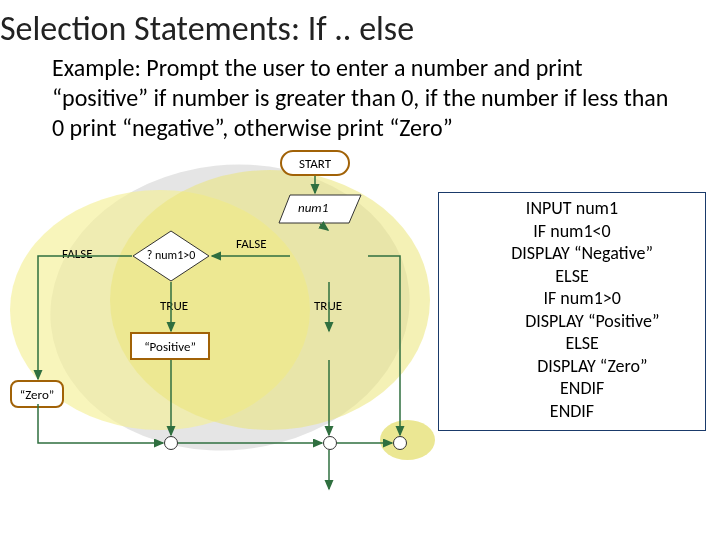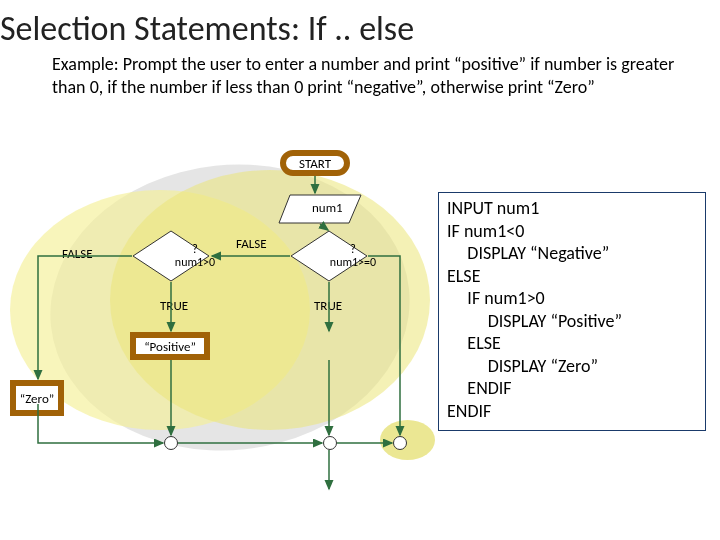--- a/index.html
+++ b/index.html
@@ -12,21 +12,21 @@
     overflow: hidden;
   }
   .title {
     font-size: 34px;
     text-align: left;
     margin-top: 8px;
     color: #222;
     font-weight: 400;
   }
   .example {
-    font-size: 18px;
+    font-size: 24px;
     margin: 4px 40px 9px 52px;
     line-height: 1.25;
     color: #000;
   }
   .flowchart {
     position: absolute;
     left: 0;
     top: 150px;
     width: 440px;
     height: 380px;
@@ -36,37 +36,37 @@
     border-radius: 50%;
   }
   .ell1 { left: 10px;  top: 190px; width: 300px; height: 240px; background: rgba(245,240,150,0.65); }
   .ell2 { left: 110px; top: 170px; width: 320px; height: 260px; background: rgba(235,230,120,0.55); }
   .ell3 { left: 50px;  top: 165px; width: 360px; height: 285px; background: rgba(180,180,180,0.35); transform: rotate(-6deg); }
   .small-ell { left: 380px; top: 420px; width: 55px; height: 40px; background: rgba(230,225,120,0.8); }
 
   .node {
     position: absolute;
     background: #fff;
-    border: 6px solid #a16207;
+    border: 2px solid #a16207;
     font-size: 13px;
     display: flex;
     align-items: center;
     justify-content: center;
     text-align: center;
   }
   .term { border-radius: 14px; height: 26px; }
   .proc { }
   .diamond {
     position: absolute;
     width: 78px; height: 52px;
     display: flex; align-items: center; justify-content: center;
     font-size: 12px;
   }
   .diamond svg { position: absolute; inset: 0; width: 100%; height: 100%; }
-  .diamond span { position: relative; z-index: 1; text-align: center; line-height: 1.1; margin-left: 48px; }
+  .diamond span { position: relative; z-index: 1; text-align: center; line-height: 1.1; }
   .junc {
     position: absolute;
     width: 14px; height: 14px;
     border: 1px solid #333;
     border-radius: 50%;
     background: #fff;
   }
   .label {
     position: absolute;
     font-size: 13px;
@@ -84,66 +84,60 @@
     left: 438px;
     top: 192px;
     width: 268px;
     border: 1.5px solid #1a3a6a;
     padding: 4px 8px 8px 8px;
     font-size: 18px;
     line-height: 1.25;
     font-family: "Segoe UI", Calibri, Arial, sans-serif;
     background: #fff;
     white-space: pre;
+    text-align: center;
   }
 </style>
 </head>
 <body>
 
 <h1 class="title">Selection Statements: If .. else</h1>
 <p class="example">Example: Prompt the user to enter a number and print “positive” if number is greater than 0, if the number if less than 0 print “negative”, otherwise print “Zero”</p>
 
 <div class="ellipse-bg ell3"></div>
 <div class="ellipse-bg ell1"></div>
 <div class="ellipse-bg ell2"></div>
 <div class="ellipse-bg small-ell"></div>
 
 <div class="flowchart">
 
   <div class="node term" style="left:280px; top:0px; width:70px;">START</div>
 
   <svg style="position:absolute; left:278px; top:44px; width:84px; height:30px;">
     <polygon points="12,1 83,1 71,29 1,29" fill="#fff" stroke="#333"></polygon>
   </svg>
-  <div class="label" style="left:312px; top:50px;">num1</div>
+  <div class="label" style="left:298px; top:50px;font-style:italic;">num1</div>
 
   <div class="diamond" style="left:132px; top:80px;">
     <svg viewBox="0 0 78 52">
         <polygon points="39,1 77,26 39,51 1,26" fill="#fff" stroke="#333"></polygon>
       </svg>
     <span>? num1&gt;0</span>
   </div>
 
-  <div class="diamond" style="left:290px; top:80px;">
-    <svg viewBox="0 0 78 52">
-        <polygon points="39,1 77,26 39,51 1,26" fill="#fff" stroke="#333"></polygon>
-      </svg>
-    <span>?
-num1&gt;=0</span>
-  </div>
 
   <div class="label" style="left:62px; top:96px;">FALSE</div>
   <div class="label" style="left:236px; top:86px;">FALSE</div>
   <div class="label" style="left:160px; top:148px;">TRUE</div>
   <div class="label" style="left:314px; top:148px;">TRUE</div>
 
   <div class="node proc" style="left:130px; top:182px; width:80px; height:28px;">“Positive”</div>
 
 
-  <div class="node proc" style="left:10px; top:230px; width:54px; height:36px;">“Zero”</div>
+  <div class="node proc" style="left:10px; top:230px; width:54px; height:28px;border-radius:8px;">“Zero”</div>
 
   <div class="junc" style="left:164px; top:286px;"></div>
   <div class="junc" style="left:323px; top:286px;"></div>
   <div class="junc" style="left:393px; top:286px;"></div>
 
 
   <svg class="arrows">
     <defs>
       <marker id="ah" markerWidth="7" markerHeight="7" refX="6" refY="3" orient="auto">
         <path d="M0,0 L7,3 L0,6 Z" fill="#2f6f3f"></path>

